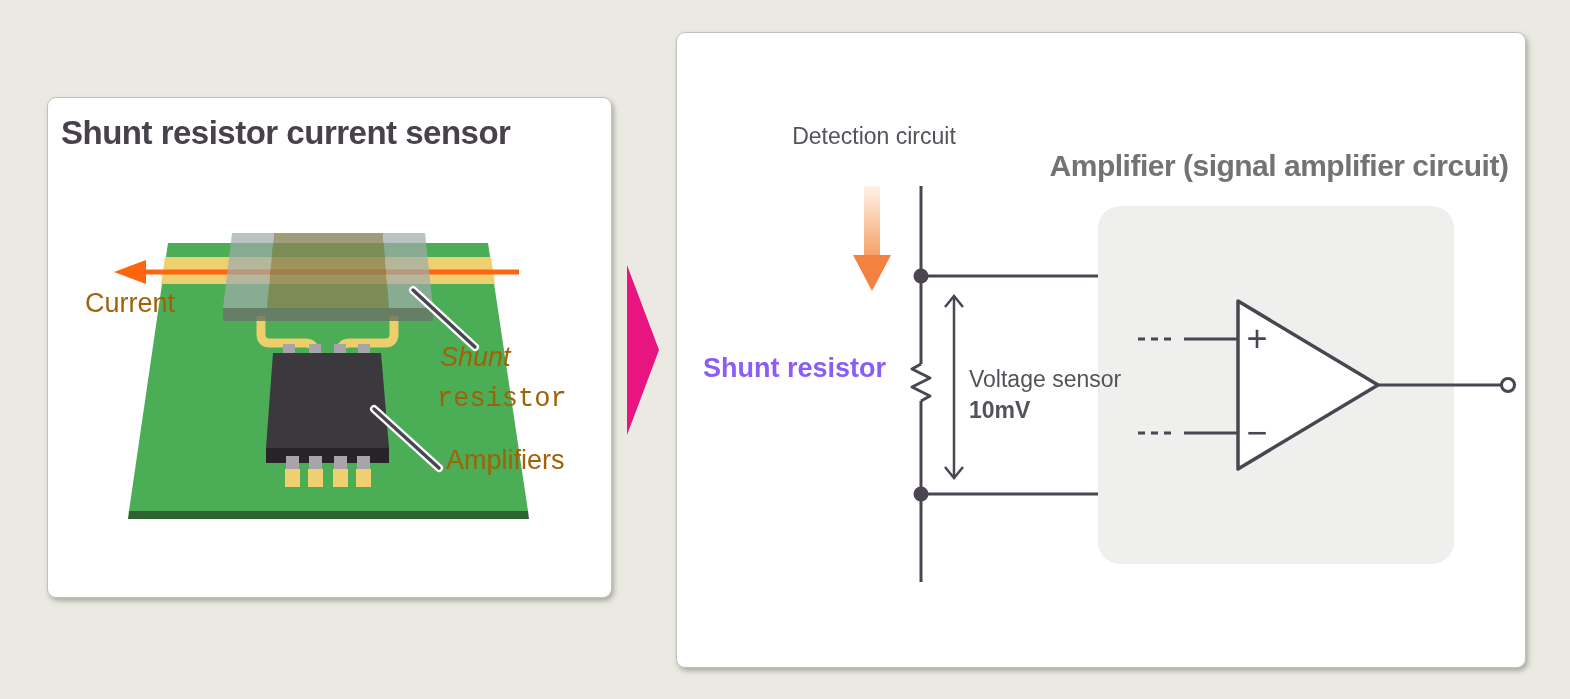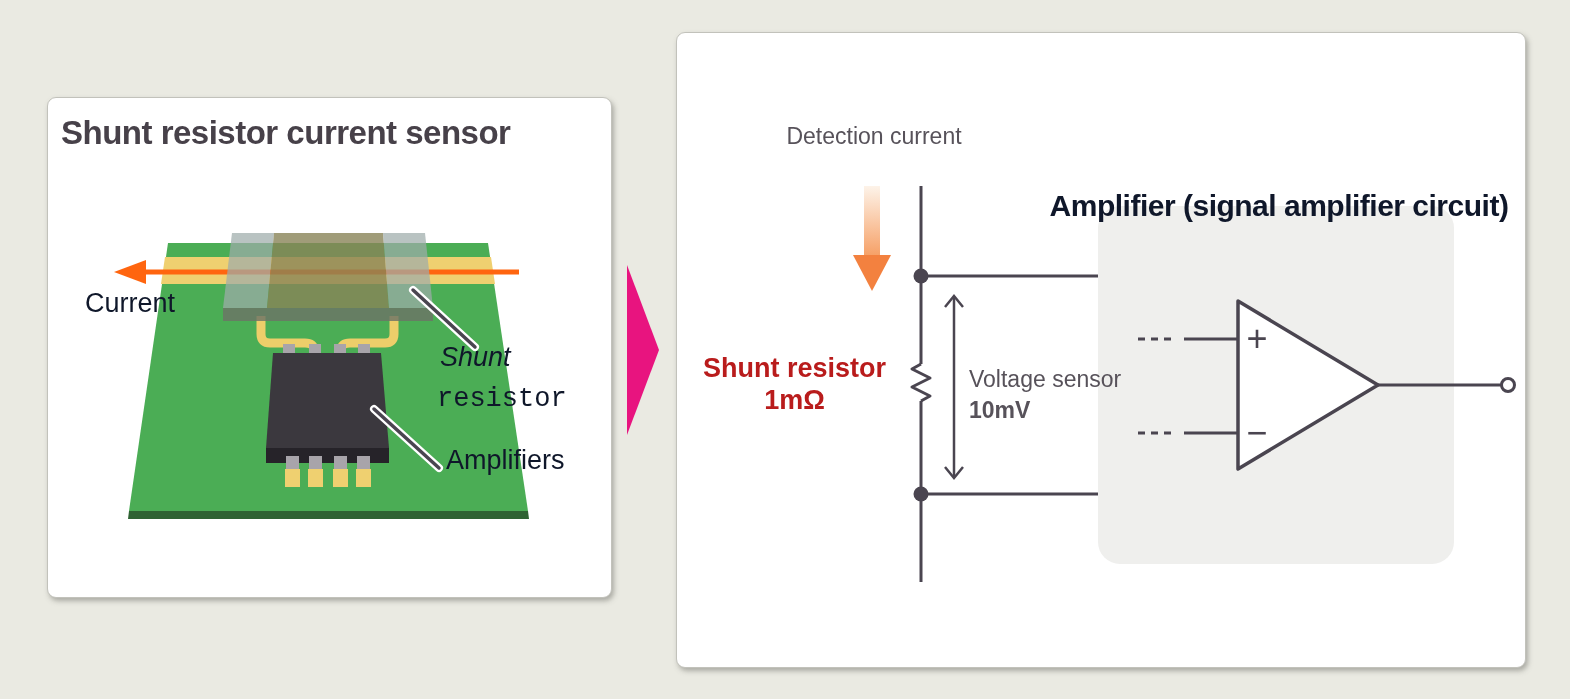--- a/index.html
+++ b/index.html
@@ -22,21 +22,21 @@
 
   .abs { position:absolute; }
 
   
   .left-title {
     left:13px; top:16px;
     font-size:33px; font-weight:bold; letter-spacing:-0.5px;
     color:#474149; white-space:nowrap;
   }
   .pcb-svg { left:0; top:0; }
-  .lbl { font-size:27px; color:#0f172a; white-space:nowrap; }
+  .lbl { font-size:27px; color:#a16207; white-space:nowrap; }
   .lbl-current    { left:37px;  top:190px; }
   .lbl-shunt1     { left:392px; top:244px;font-style:italic; }
   .lbl-shunt2     { left:389px; top:286px;font-family:Liberation Mono, monospace; }
   .lbl-amplifiers { left:398px; top:347px; }
 
   
   .flow-arrow {
     position:absolute; left:627px; top:265px;
     width:0; height:0;
     border-top:85px solid transparent;
@@ -57,30 +57,30 @@
   .down-arrow-shaft {
     left:187px; top:153px; width:16px; height:70px;
     background:linear-gradient(to bottom,#FDF3E9,#F6A066);
   }
   .down-arrow-head {
     left:176px; top:222px; width:0; height:0;
     border-left:19px solid transparent;
     border-right:19px solid transparent;
     border-top:36px solid #F3813F;
   }
-  .r-bold { font-weight:bold; color:#b91c1c; font-size:27px; white-space:nowrap; }
+  .r-bold { font-weight:bold; color:#8b5cf6; font-size:27px; white-space:nowrap; }
   .shunt-block { left:0; width:235px; text-align:center; }
   .shunt1 { top:320px; }
   .shunt2 { top:352px; }
   .volt1 { left:292px; top:333px; }
   .volt2 { left:292px; top:364px;font-weight:bold; }
   .right-title {
     left:342px; top:116px; width:520px; text-align:center;
     font-size:30px; font-weight:bold; letter-spacing:-0.5px;
-    color:#0f172a; white-space:nowrap;margin-top:40px;
+    color:#737373; white-space:nowrap;
   }
   .op-sign {
     left:560px; width:40px; text-align:center;
     font-size:36px; line-height:42px; color:#4A4550;
   }
   .op-plus  { top:285px; }
   .op-minus { top:379px; }
 </style>
 </head>
 <body>
@@ -187,27 +187,26 @@
         <path d="M 701,352 H 824"></path>
         <circle cx="831" cy="352" r="6.5" fill="#FFFFFF"></circle>
       </g>
 
       <circle cx="244" cy="243" r="7.5" fill="#4A4550"></circle>
       <circle cx="244" cy="461" r="7.5" fill="#4A4550"></circle>
     </svg>
 
     <div class="abs right-title">Amplifier (signal amplifier circuit)</div>
 
-    <div class="abs r-small det-line det1">Detection current</div>
+    <div class="abs r-small det-line det1">Detection circuit</div>
 
     <div class="abs down-arrow-shaft"></div>
     <div class="abs down-arrow-head"></div>
 
     <div class="abs r-bold shunt-block shunt1">Shunt resistor</div>
-    <div class="abs r-bold shunt-block shunt2">1mΩ</div>
 
     <div class="abs r-small volt1">Voltage sensor</div>
     <div class="abs r-small volt2">10mV</div>
 
     <div class="abs op-sign op-plus">+</div>
     <div class="abs op-sign op-minus">−</div>
   </section>
 
 </div>
 

